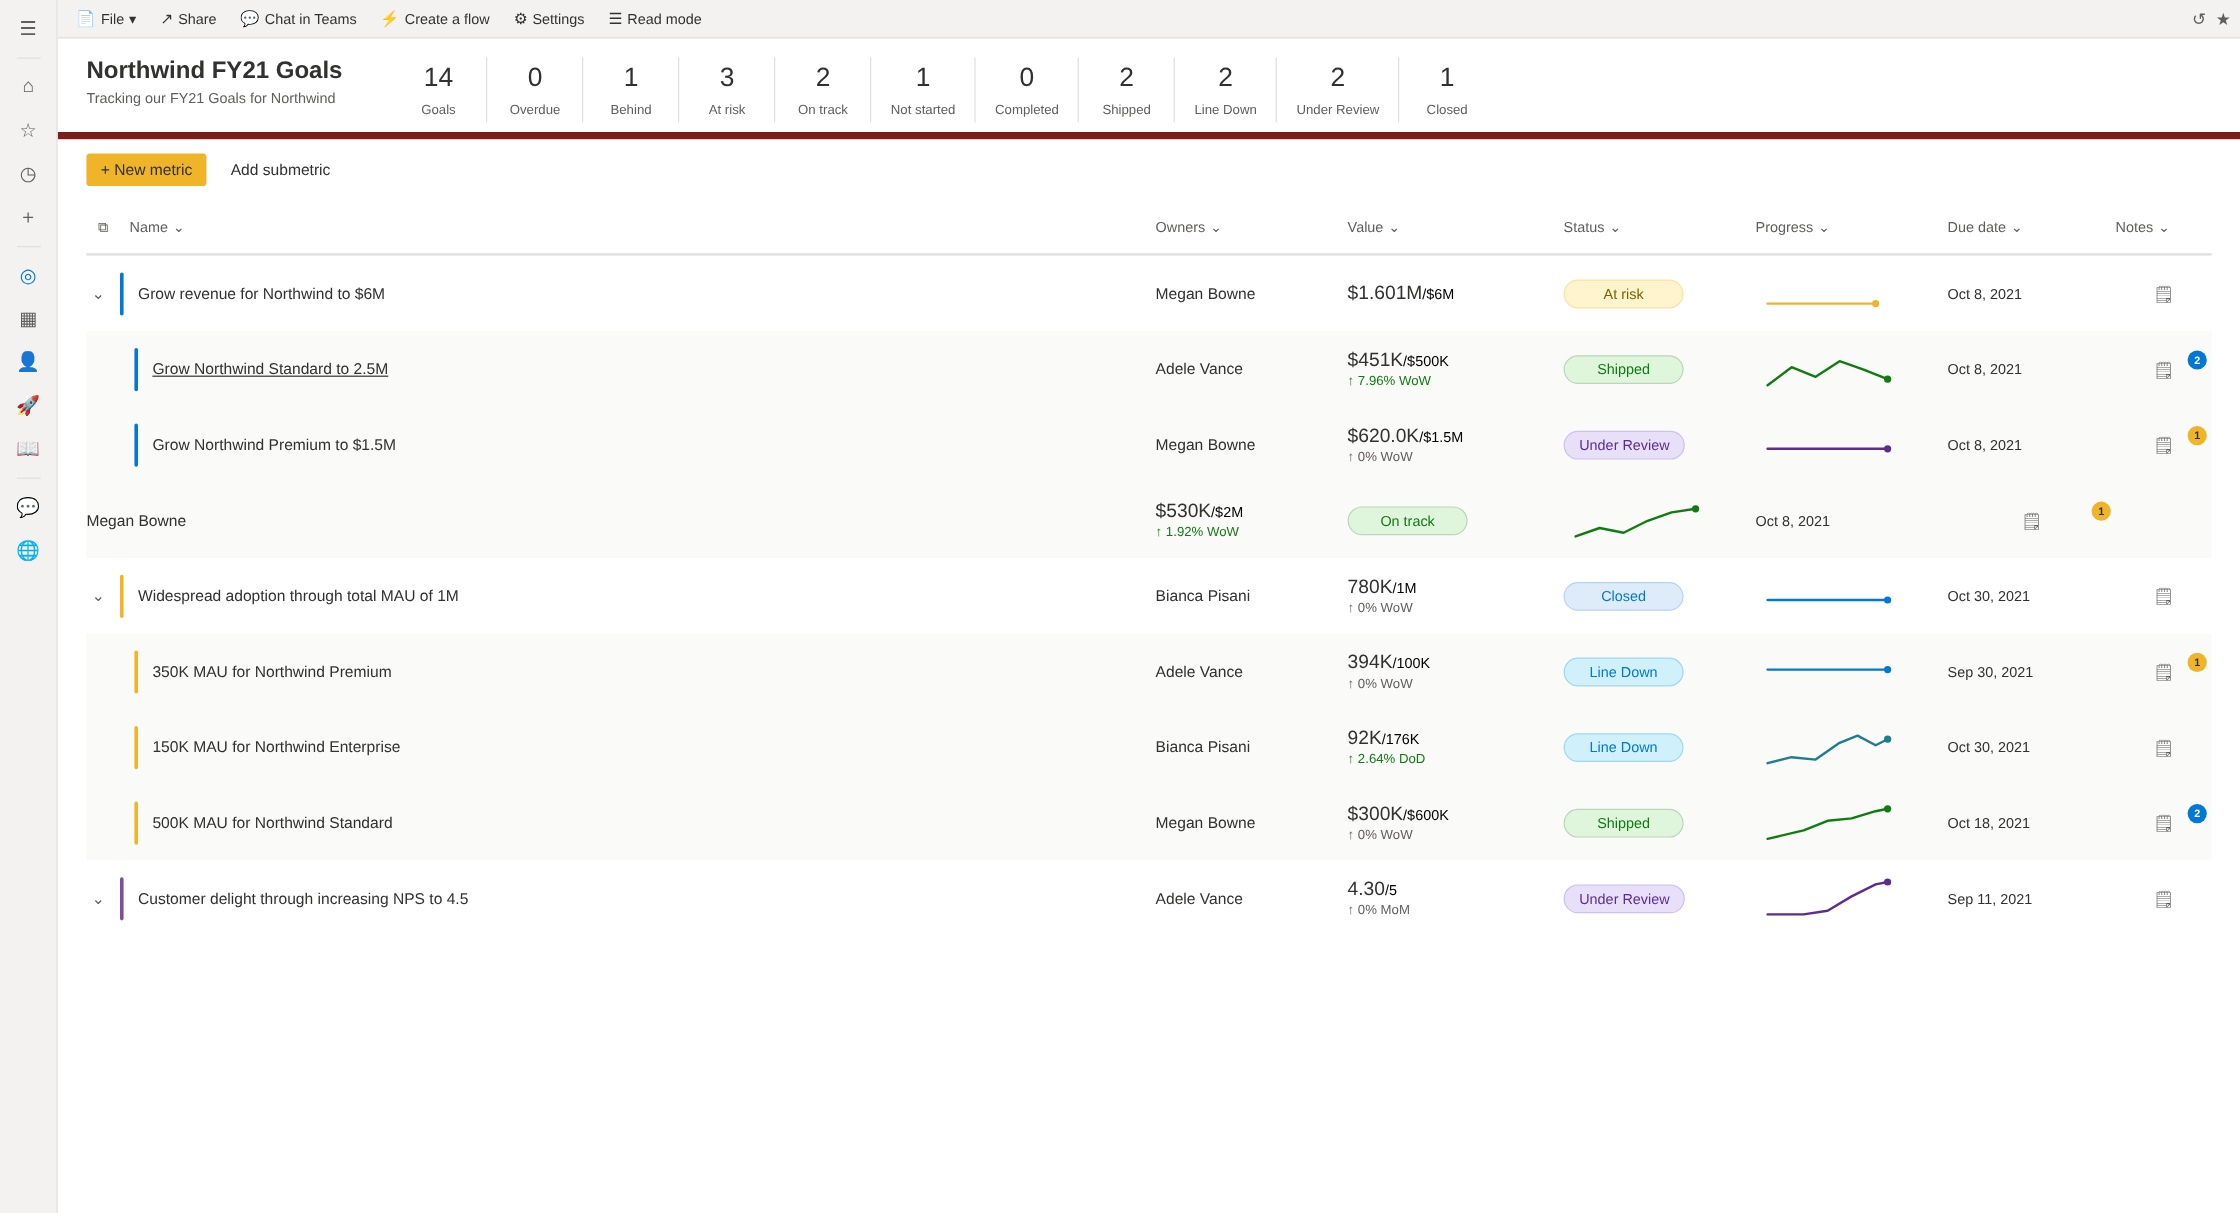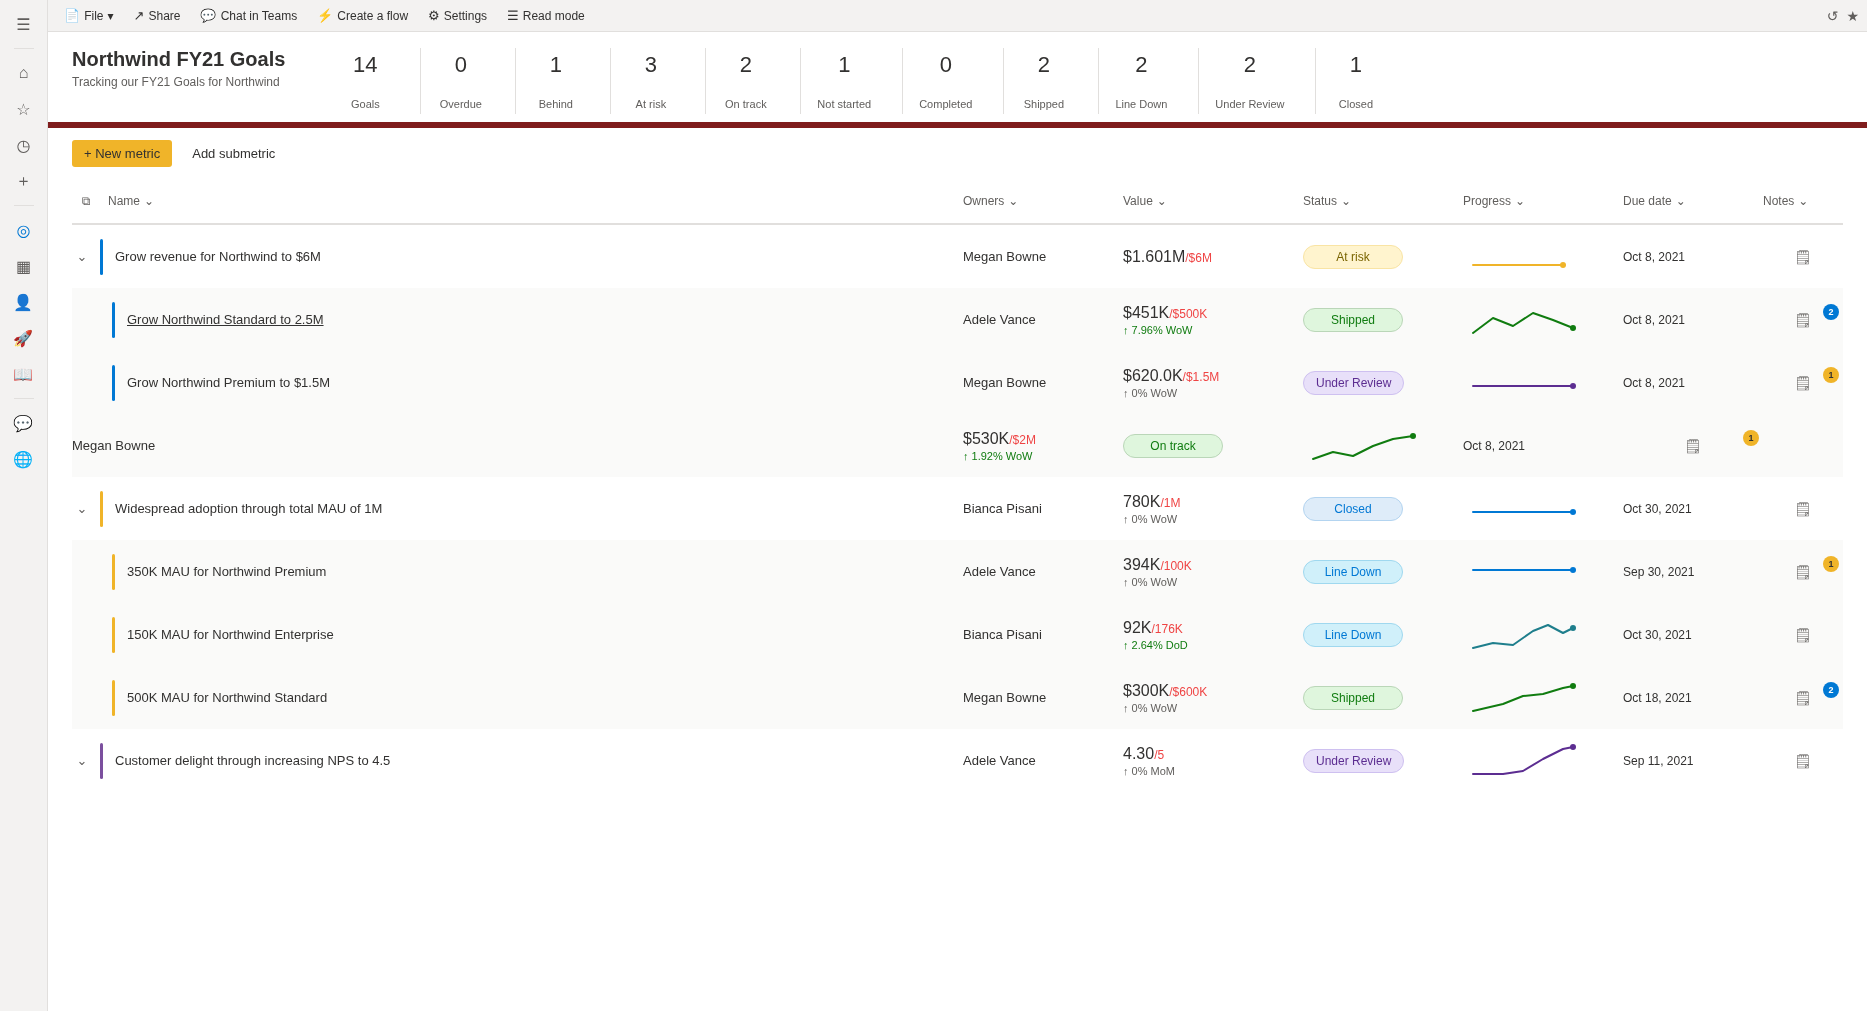--- a/index.html
+++ b/index.html
@@ -22,25 +22,25 @@
     .topbar-right-icon { font-size: 14px; color: #605e5c; cursor: pointer; }
 
     
     .content { flex: 1; overflow-y: auto; overflow-x: hidden; padding: 0; }
 
     
     .page-header { padding: 16px 24px 8px 24px; display: flex; align-items: flex-start; gap: 40px; border-bottom: 6px solid #7f1d1d; }
     .page-title-section {}
     .page-title { font-size: 20px; font-weight: 600; color: #323130; }
     .page-subtitle { font-size: 12px; color: #605e5c; margin-top: 4px; }
-    .stats-row { display: flex; gap: 15px; flex: 1; }
+    .stats-row { display: flex; gap: 0; flex: 1; }
     .stat-item { display: flex; flex-direction: column; align-items: center; padding: 4px 16px; border-left: 1px solid #e1dfdd; min-width: 80px; }
     .stat-item:first-child { border-left: none; }
     .stat-number { font-size: 22px; font-weight: 300; color: #323130; }
-    .stat-label { font-size: 11px; color: #605e5c; margin-top: 20px; }
+    .stat-label { font-size: 11px; color: #605e5c; margin-top: 8px; }
 
     
     .toolbar { padding: 12px 24px; display: flex; align-items: center; gap: 8px; }
     .btn-new-metric { background: #f0b429; border: none; padding: 6px 12px; border-radius: 3px; font-size: 13px; font-weight: 500; cursor: pointer; display: flex; align-items: flex-start; gap: 4px; color: #323130; }
     .btn-add-submetric { background: none; border: none; padding: 6px 12px; border-radius: 3px; font-size: 13px; cursor: pointer; color: #323130; }
 
     
     .table-container { padding: 0 24px; }
     .table-header { display: grid; grid-template-columns: 1fr 160px 180px 160px 160px 140px 80px; align-items: center; padding: 8px 0; border-bottom: 2px solid #e1dfdd; font-size: 12px; color: #605e5c; font-weight: 500; }
     .col-header { display: flex; align-items: center; gap: 4px; cursor: pointer; user-select: none; }
@@ -49,21 +49,21 @@
     .metric-row.child-row { background: #fafaf9; }
 
     .name-cell { display: flex; align-items: center; gap: 8px; padding-right: 16px; }
     .expand-btn { width: 20px; height: 20px; display: flex; align-items: center; justify-content: center; cursor: pointer; color: #605e5c; flex-shrink: 0; }
     .left-border { width: 3px; height: 36px; border-radius: 2px; flex-shrink: 0; margin-right: 4px; }
     .metric-name { font-size: 13px; color: #323130; }
 
     .owner-cell { font-size: 13px; color: #323130; }
     .value-cell { font-size: 13px; color: #323130; }
     .value-main { font-size: 16px; font-weight: 500; }
-    .value-target { font-size: 12px; color: #ef4444; }
+    .value-target { font-size: 12px; color: #000000; }
     .value-change { font-size: 11px; color: #107c10; margin-top: 2px; }
     .value-change.neutral { color: #605e5c; }
 
     .status-cell { }
     .status-badge { padding: 4px 12px; border-radius: 12px; font-size: 12px; text-align: center; display: inline-block; min-width: 100px; }
     .status-at-risk { background: #fff4ce; color: #7a6400; border: 1px solid #f9e4a4; }
     .status-shipped { background: #dff6dd; color: #107c10; border: 1px solid #bad6b8; }
     .status-under-review { background: #e8e0f9; color: #5c2d91; border: 1px solid #cec0f0; }
     .status-on-track { background: #dff6dd; color: #107c10; border: 1px solid #bad6b8; }
     .status-closed { background: #deecf9; color: #0078d4; border: 1px solid #b3d4f0; }

